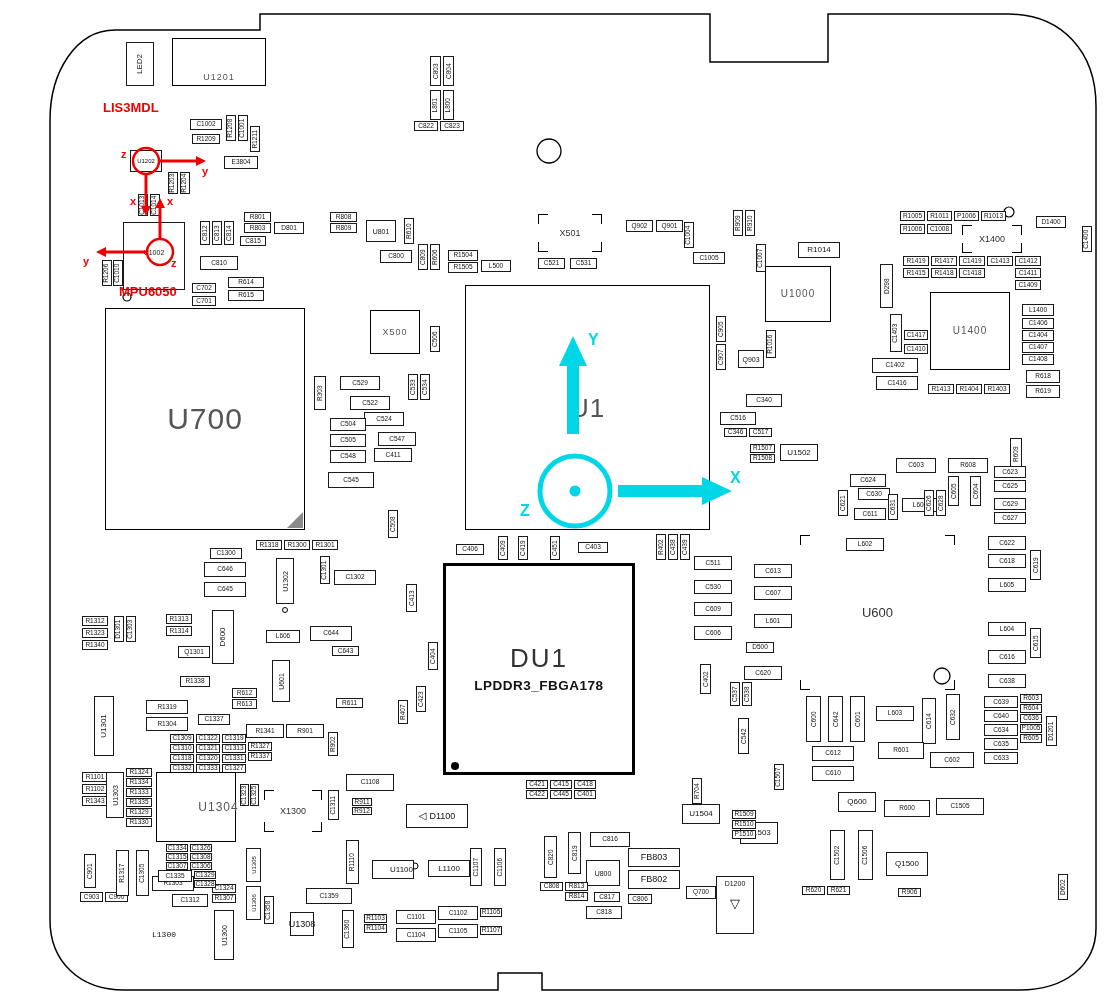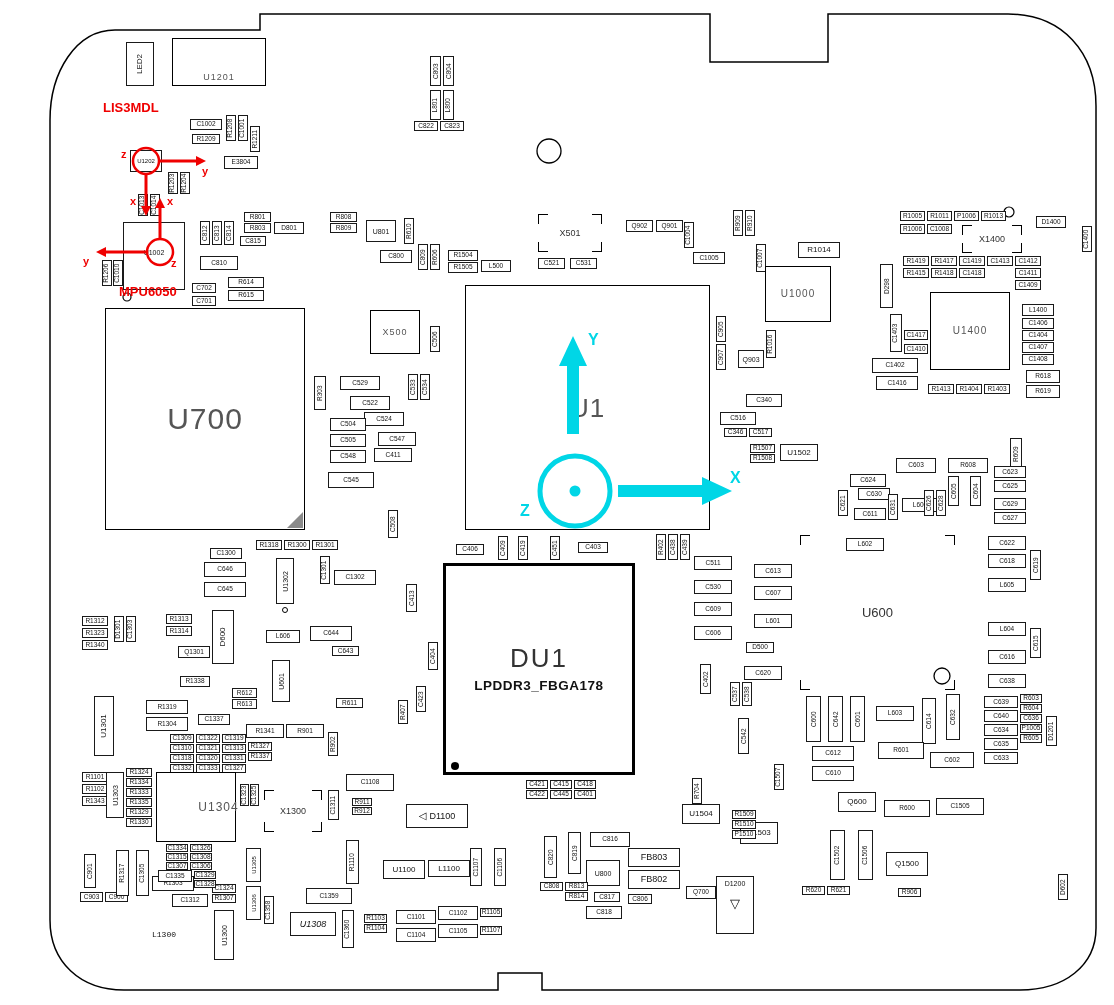--- a/index.html
+++ b/index.html
@@ -750,36 +750,36 @@
       <div class="comp t-box" style="left: 346px; top: 774px; width: 48px; height: 17px;">
         <span class="lbl">C1108</span>
       </div>
       <div class="comp t-diode" style="left: 406px; top: 804px; width: 62px; height: 24px; font-size: 9px;">
         <span class="glyph">◁</span>
         <span class="lbl">D1100</span>
       </div>
       <div class="comp t-box vert" style="left: 346px; top: 840px; width: 13px; height: 44px;">
         <span class="lbl">R1110</span>
       </div>
-      <div class="comp t-box" style="left: 383px; top: 860px; width: 42px; height: 19px; font-size: 8px;">
+      <div class="comp t-box" style="left: 372px; top: 860px; width: 42px; height: 19px; font-size: 8px; justify-content: flex-end;">
         <span class="lbl">U1100</span>
       </div>
       <div class="comp t-box" style="left: 428px; top: 860px; width: 42px; height: 17px; font-size: 8px;">
         <span class="lbl">L1100</span>
       </div>
       <div class="comp t-box vert" style="left: 470px; top: 848px; width: 12px; height: 38px;">
         <span class="lbl">C1107</span>
       </div>
       <div class="comp t-box vert" style="left: 494px; top: 848px; width: 12px; height: 38px;">
         <span class="lbl">C1106</span>
       </div>
       <div class="comp t-box" style="left: 306px; top: 888px; width: 46px; height: 16px;">
         <span class="lbl">C1359</span>
       </div>
-      <div class="comp t-box" style="left: 290px; top: 912px; width: 46px; height: 24px; font-size: 9px; font-style: italic;">
+      <div class="comp t-box" style="left: 290px; top: 912px; width: 24px; height: 24px; font-size: 9px;">
         <span class="lbl">U1308</span>
       </div>
       <div class="comp t-box vert" style="left: 342px; top: 910px; width: 12px; height: 38px;">
         <span class="lbl">C1360</span>
       </div>
       <div class="comp t-box" style="left: 364px; top: 914px; width: 23px; height: 9px;">
         <span class="lbl">R1103</span>
       </div>
       <div class="comp t-box" style="left: 364px; top: 924px; width: 23px; height: 9px;">
         <span class="lbl">R1104</span>

